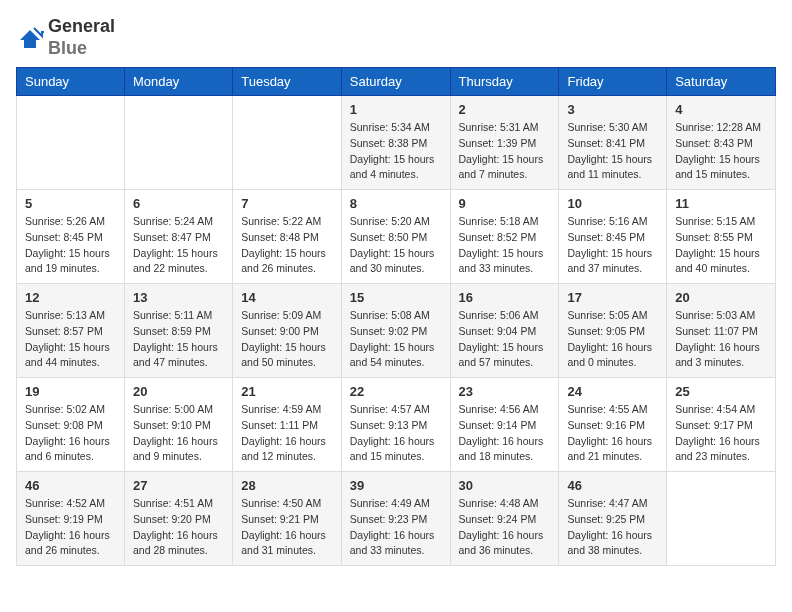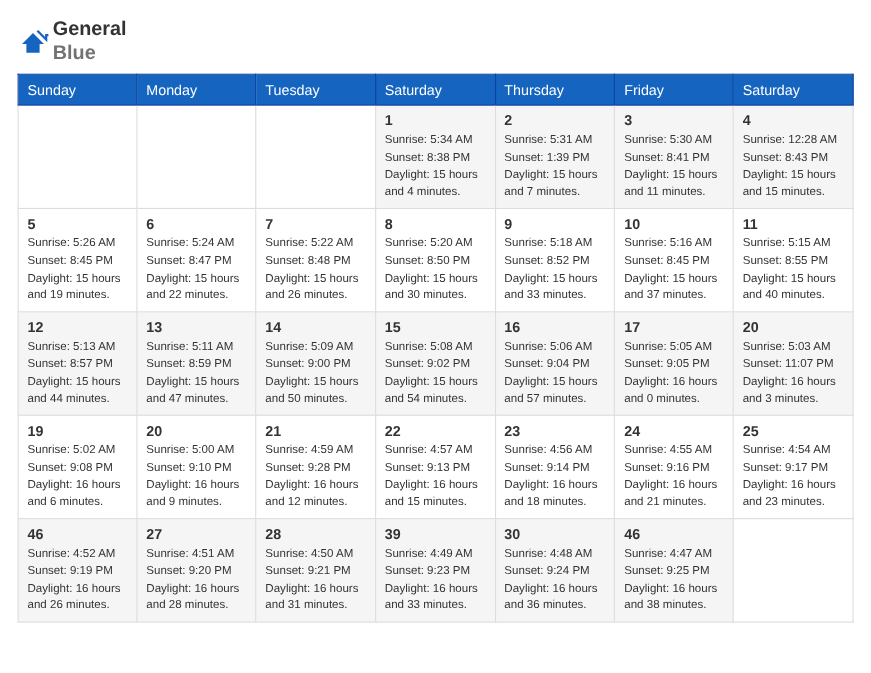--- a/index.html
+++ b/index.html
@@ -267,21 +267,21 @@
         <td>
           <span class="day-number">20</span>
           <div class="day-info">Sunrise: 5:00 AM
 Sunset: 9:10 PM
 Daylight: 16 hours
 and 9 minutes.</div>
         </td>
         <td>
           <span class="day-number">21</span>
           <div class="day-info">Sunrise: 4:59 AM
-Sunset: 9:28 PM
+Sunset: 1:11 PM
 Daylight: 16 hours
 and 12 minutes.</div>
         </td>
         <td>
           <span class="day-number">22</span>
           <div class="day-info">Sunrise: 4:57 AM
 Sunset: 9:13 PM
 Daylight: 16 hours
 and 15 minutes.</div>
         </td>

